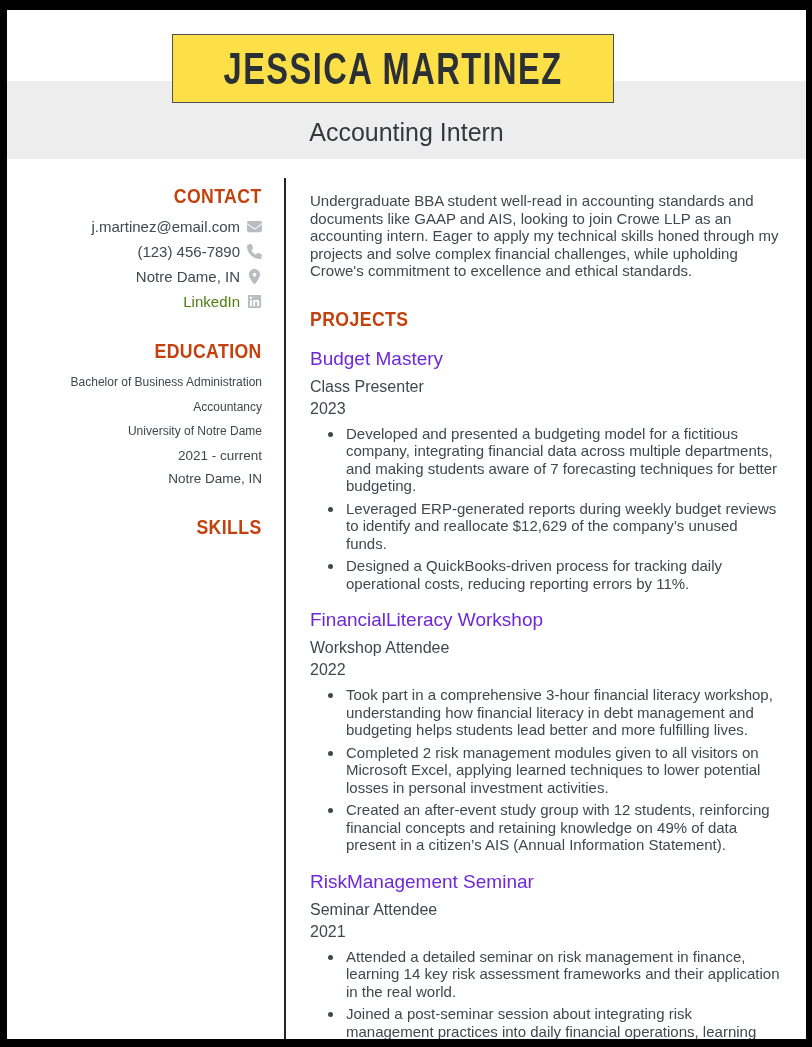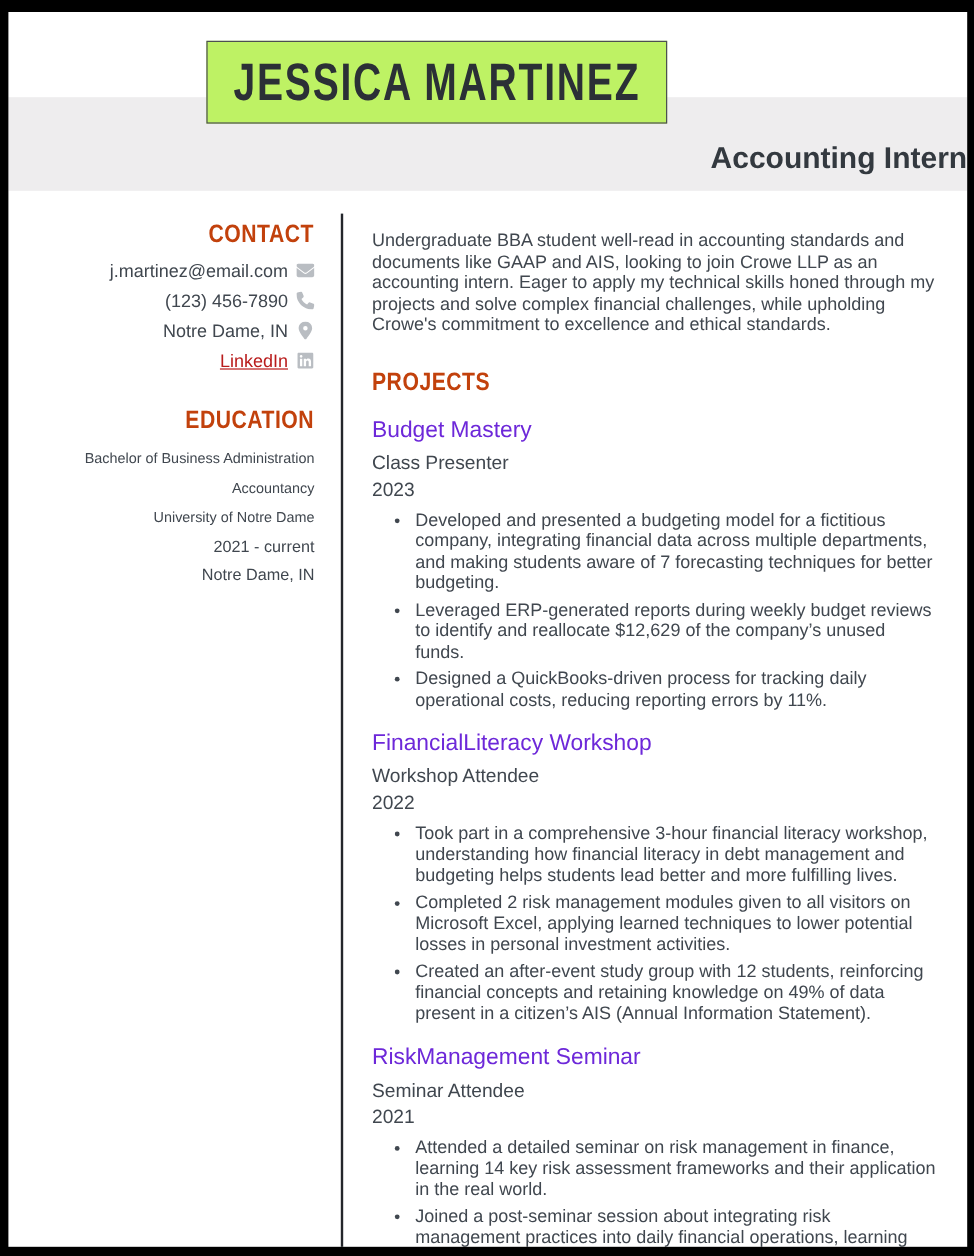--- a/index.html
+++ b/index.html
@@ -19,32 +19,32 @@
   .frame-left   { position: absolute; top: 0; left: 0; bottom: 0; width: 7px;  background: #000; z-index: 5; }
   .frame-right  { position: absolute; top: 0; right: 0; bottom: 0; width: 6px; background: #000; z-index: 5; }
   .frame-bottom { position: absolute; bottom: 0; left: 0; right: 0; height: 8px; background: #000; z-index: 5; }
 
   
   .band {
     position: absolute; top: 81px; left: 7px; right: 6px; height: 78px;
     background: #eeedee; z-index: 1;
   }
   .name-box {
-    position: absolute; left: 172px; top: 34px; width: 384px; height: 69px;
-    background: #bef264; border: 1px solid #4d4f52; z-index: 3;
+    position: absolute; left: 172px; top: 34px; width: 442px; height: 69px;
+    background: #fde047; border: 1px solid #4d4f52; z-index: 3;
     display: flex; align-items: center; justify-content: center;
   }
   .name-text {
     font-size: 44px; font-weight: 700; color: #2b3036;
     letter-spacing: 2px; white-space: nowrap;
     transform: scaleX(0.74); transform-origin: 50% 50%;
   }
   .job-title {
     position: absolute; top: 118px; left: 7px; right: 6px; z-index: 2;
-    text-align: right; font-size: 25px; color: #33393f; font-weight: bold;
+    text-align: center; font-size: 25px; color: #33393f;
   }
 
   
   .columns {
     position: absolute; top: 178px; left: 7px; right: 6px; bottom: 8px;
     display: flex; z-index: 2;
   }
   .sidebar {
     width: 277px; padding: 6px 22px 0 12px;
     text-align: right; color: #40474f;
@@ -57,21 +57,21 @@
   .section-heading { font-size: 21px; font-weight: 700; color: #c2410c; line-height: 24px; }
   .cond { display: inline-block; letter-spacing: 0.5px; transform: scaleX(0.84); }
   .sidebar .cond { transform-origin: 100% 50%; }
   .main .cond { transform-origin: 0 50%; }
 
   
   .contact-list { margin-top: 9px; }
   .contact-item { font-size: 15px; margin-bottom: 6px; line-height: 19px; white-space: nowrap; }
   .contact-item .icn { display: inline-block; width: 15px; height: 15px; margin-left: 7px; vertical-align: -2px; }
   .icn svg { display: block; width: 100%; height: 100%; fill: #b9bdc2; }
-  .linkedin-link { color: #b91c1c; text-decoration: underline; cursor: pointer; }
+  .linkedin-link { color: #4d7c0f; cursor: pointer; }
 
   .edu-section { margin-top: 28px; }
   .edu-lines { margin-top: 10px; }
   .edu-line  { font-size: 12px; line-height: 18.5px; margin-bottom: 6px; }
   .edu-small { font-size: 13.5px; line-height: 17px; margin-bottom: 6px; }
 
   .skills-section { margin-top: 28px; }
   .skills-list { margin-top: 9px; }
   .skill-item { font-size: 15px; line-height: 19.5px; margin-bottom: 6px; }
 
@@ -141,20 +141,23 @@
         <div class="edu-lines">
           <div class="edu-line">Bachelor of Business Administration</div>
           <div class="edu-line">Accountancy</div>
           <div class="edu-line">University of Notre Dame</div>
           <div class="edu-small">2021 - current</div>
           <div class="edu-small">Notre Dame, IN</div>
         </div>
       </div>
 
       <div class="skills-section">
+        <div class="section-heading">
+          <span class="cond">SKILLS</span>
+        </div>
       </div>
 
     </div>
 
     <div class="main">
 
       <div class="objective-section">
         <div class="objective-text">Undergraduate BBA student well-read in accounting standards and documents like GAAP and AIS, looking to join Crowe LLP as an accounting intern. Eager to apply my technical skills honed through my projects and solve complex financial challenges, while upholding Crowe's commitment to excellence and ethical standards.</div>
       </div>
 

